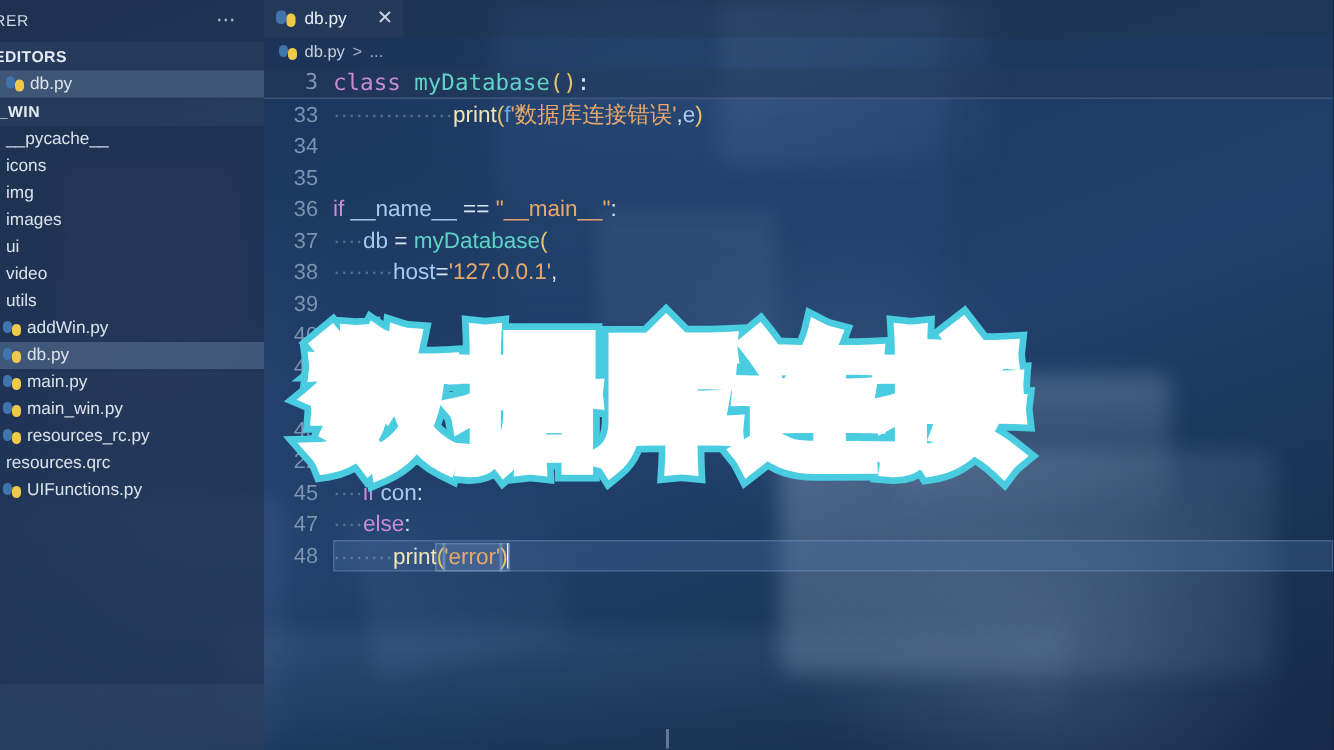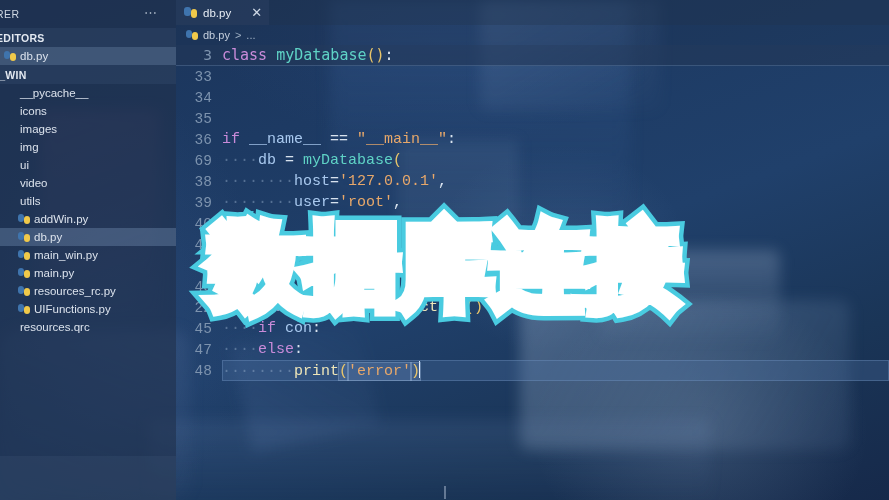--- a/index.html
+++ b/index.html
@@ -104,21 +104,21 @@
   }
   .sb-section span { margin-left: -4px; }
   .sb-row {
     position: relative;
     height: 18px;
     display: flex; align-items: center;
     font-size: 11.5px;
     color: #dbe2ec;
     padding-left: 4px;
   }
-  .sb-row.indent { padding-left: 18px; }
+  .sb-row.indent { padding-left: 2px; }
   .sb-row.selected {
     background: rgba(122,150,186,0.36);
   }
   .sb-row .pyicon {
     width: 12px; height: 12px; margin-right: 4px;
     flex: 0 0 auto;
     position: relative;
   }
   .sb-row .pyicon::before,
   .sb-row .pyicon::after {
@@ -197,21 +197,21 @@
     height: 21px;
     background: rgba(34,54,85,0.55);
     border-bottom: 1px solid rgba(110,140,180,0.35);
     display: flex; align-items: center;
     font-family: "DejaVu Sans Mono", monospace;
     font-size: 15px;
   }
 
   .code-area {
     position: relative;
-    font-family: Liberation Mono, monospace;
+    font-family: Liberation Sans, sans-serif;
     font-size: 15px;
   }
   .cline {
     position: relative;
     height: 21px;
     display: flex; align-items: center;
     white-space: pre;
   }
   .ln {
     width: 46px;
@@ -352,65 +352,65 @@
         <div class="sb-row indent">
           <span style="display: inline-block; width: 2px;"></span>
           <span>__pycache__</span>
         </div>
         <div class="sb-row indent">
           <span style="display: inline-block; width: 2px;"></span>
           <span>icons</span>
         </div>
         <div class="sb-row indent">
           <span style="display: inline-block; width: 2px;"></span>
+          <span>img</span>
+        </div>
+        <div class="sb-row indent">
+          <span style="display: inline-block; width: 2px;"></span>
           <span>images</span>
         </div>
         <div class="sb-row indent">
           <span style="display: inline-block; width: 2px;"></span>
-          <span>img</span>
-        </div>
-        <div class="sb-row indent">
-          <span style="display: inline-block; width: 2px;"></span>
           <span>ui</span>
         </div>
         <div class="sb-row indent">
           <span style="display: inline-block; width: 2px;"></span>
           <span>video</span>
         </div>
         <div class="sb-row indent">
           <span style="display: inline-block; width: 2px;"></span>
           <span>utils</span>
         </div>
         <div class="sb-row indent">
           <span class="pyicon"></span>
           <span>addWin.py</span>
         </div>
         <div class="sb-row indent selected">
           <span class="pyicon"></span>
           <span>db.py</span>
         </div>
         <div class="sb-row indent">
           <span class="pyicon"></span>
+          <span>main.py</span>
+        </div>
+        <div class="sb-row indent">
+          <span class="pyicon"></span>
           <span>main_win.py</span>
         </div>
         <div class="sb-row indent">
           <span class="pyicon"></span>
-          <span>main.py</span>
-        </div>
-        <div class="sb-row indent">
-          <span class="pyicon"></span>
           <span>resources_rc.py</span>
         </div>
         <div class="sb-row indent">
+          <span style="display: inline-block; width: 2px;"></span>
+          <span>resources.qrc</span>
+        </div>
+        <div class="sb-row indent">
           <span class="pyicon"></span>
           <span>UIFunctions.py</span>
-        </div>
-        <div class="sb-row indent">
-          <span style="display: inline-block; width: 2px;"></span>
-          <span>resources.qrc</span>
         </div>
       </div>
 
     <div class="sb-bottom">
       <div class="sb-panel">
         
       </div>
       <div class="sb-panel">
         <span>INE</span>
       </div>
@@ -433,27 +433,27 @@
       <span class="sep">&gt;</span>
       <span class="sep">...</span>
     </div>
 
     <div class="sticky">
       <span class="ln">3</span>
       <span class="ctext" id="sticky-tokens"><span class="t-kw">class </span><span class="t-type">myDatabase</span><span class="t-par">()</span><span class="t-plain">:</span></span>
     </div>
 
     <div class="code-area" id="code-area">
-        <div class="cline"><span class="ln">33</span></div>
+        <div class="cline"><span class="ln">33</span><span class="ctext"><span class="dots">················</span><span class="t-fn">print</span><span class="t-par">(</span><span class="t-fpfx">f</span><span class="t-str">'数据库连接错误'</span><span class="t-plain">,</span><span class="t-var">e</span><span class="t-par">)</span></span></div>
         <div class="cline"><span class="ln">34</span><span class="ctext"></span></div>
         <div class="cline"><span class="ln">35</span><span class="ctext"></span></div>
         <div class="cline"><span class="ln">36</span><span class="ctext"><span class="t-kw">if</span><span class="t-plain"> </span><span class="t-var">__name__</span><span class="t-op"> == </span><span class="t-str">"__main__"</span><span class="t-plain">:</span></span></div>
-        <div class="cline"><span class="ln">69</span><span class="ctext"><span class="dots">····</span><span class="t-var">db</span><span class="t-op"> = </span><span class="t-type">myDatabase</span><span class="t-par">(</span></span></div>
+        <div class="cline"><span class="ln">37</span><span class="ctext"><span class="dots">····</span><span class="t-var">db</span><span class="t-op"> = </span><span class="t-type">myDatabase</span><span class="t-par">(</span></span></div>
         <div class="cline"><span class="ln">38</span><span class="ctext"><span class="dots">········</span><span class="t-var">host</span><span class="t-op">=</span><span class="t-str">'127.0.0.1'</span><span class="t-plain">,</span></span></div>
-        <div class="cline"><span class="ln">39</span><span class="ctext"><span class="dots">········</span><span class="t-var">user</span><span class="t-op">=</span><span class="t-str">'root'</span><span class="t-plain">,</span></span></div>
+        <div class="cline"><span class="ln">39</span></div>
         <div class="cline"><span class="ln">40</span><span class="ctext"></span></div>
         <div class="cline"><span class="ln">41</span><span class="ctext"></span></div>
         <div class="cline"><span class="ln">42</span><span class="ctext"></span></div>
         <div class="cline"><span class="ln">43</span><span class="ctext"></span></div>
         <div class="cline"><span class="ln">22</span><span class="ctext"><span class="dots">····</span><span class="t-var">con</span><span class="t-op"> = </span><span class="t-var">db</span><span class="t-plain">.</span><span class="t-fn">get_connection</span><span class="t-par">()</span></span></div>
         <div class="cline"><span class="ln">45</span><span class="ctext"><span class="dots">····</span><span class="t-kw">if</span><span class="t-plain"> </span><span class="t-var">con</span><span class="t-plain">:</span></span></div>
         <div class="cline"><span class="ln">47</span><span class="ctext"><span class="dots">····</span><span class="t-kw">else</span><span class="t-plain">:</span></span></div>
         <div class="cline"><div class="sel-line"></div><span class="ln">48</span><span class="ctext"><span class="dots">········</span><span class="t-fn">print</span><span class="t-par sel-word">(</span><span class="t-str sel-word">'error'</span><span class="t-par sel-word">)</span><span class="cursor-box"></span></span></div>
       </div>
   </div>

